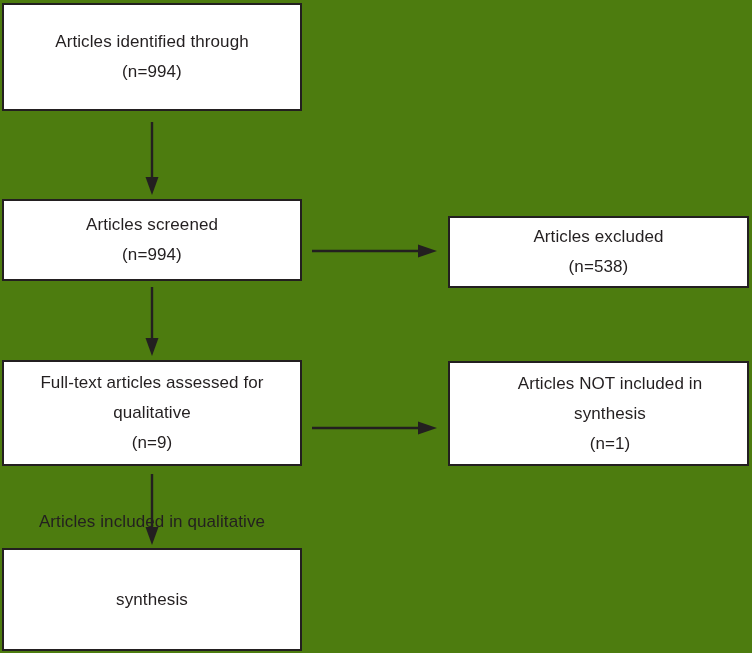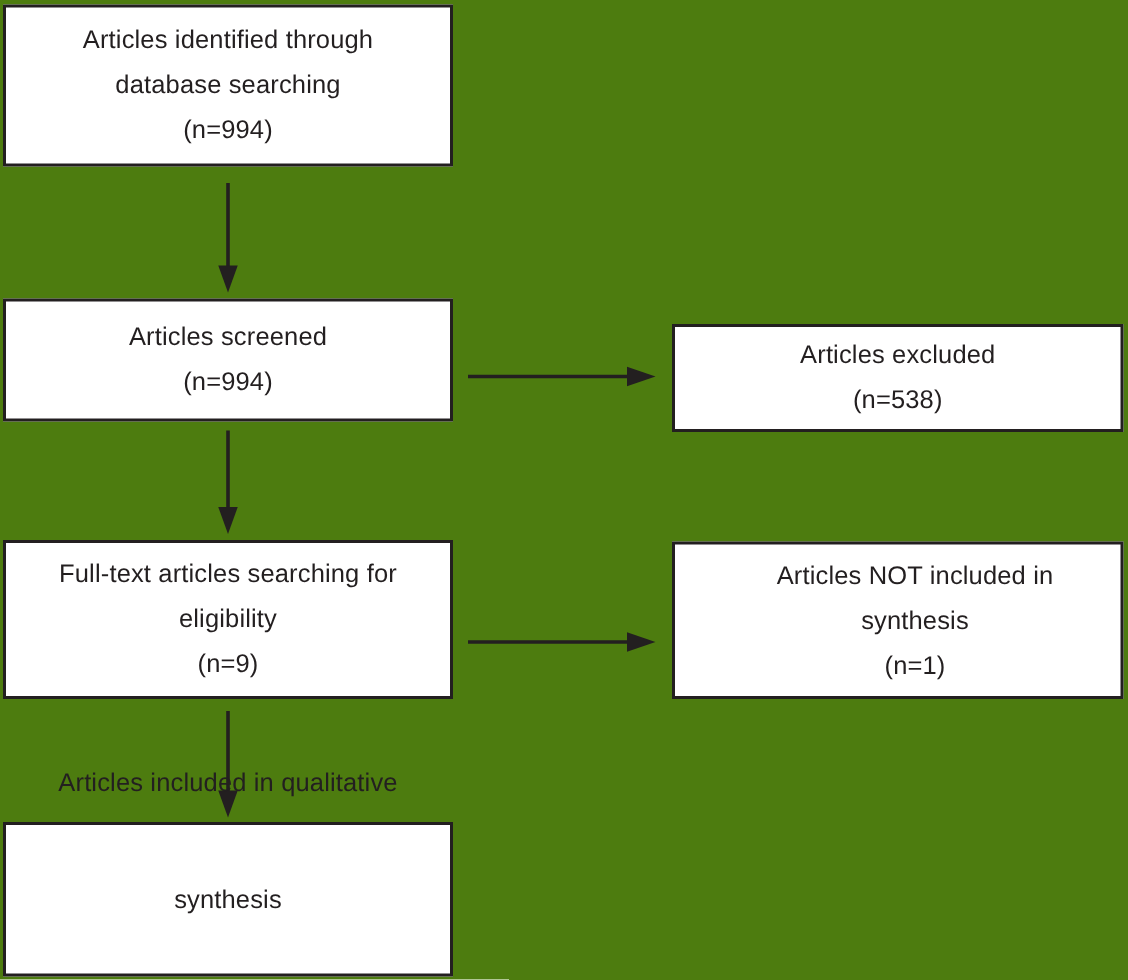--- a/index.html
+++ b/index.html
@@ -60,21 +60,20 @@
   .arrow-h1 { left: 312px; top: 243px; }
   .arrow-h2 { left: 312px; top: 420px; }
 </style>
 </head>
 <body>
 
 <div id="diagram">
 
   <div class="flow-box box-identified">
     <span class="line">Articles identified through</span>
-    <span class="line">database searching</span>
     <span class="line">(n=994)</span>
   </div>
 
   <div class="arrow arrow-v1">
     <svg width="16" height="74" viewBox="0 0 16 74" aria-hidden="true">
       <line x1="8" y1="0" x2="8" y2="61" stroke="#231f20" stroke-width="2.4"></line>
       <polygon points="8,73 1.5,55 14.5,55" fill="#231f20"></polygon>
     </svg>
   </div>
 
@@ -96,22 +95,22 @@
   </div>
 
   <div class="arrow arrow-v2">
     <svg width="16" height="70" viewBox="0 0 16 70" aria-hidden="true">
       <line x1="8" y1="0" x2="8" y2="57" stroke="#231f20" stroke-width="2.4"></line>
       <polygon points="8,69 1.5,51 14.5,51" fill="#231f20"></polygon>
     </svg>
   </div>
 
   <div class="flow-box box-fulltext">
-    <span class="line">Full-text articles searching for</span>
-    <span class="line">eligibility</span>
+    <span class="line">Full-text articles assessed for</span>
+    <span class="line">qualitative</span>
     <span class="line">(n=9)</span>
   </div>
 
   <div class="arrow arrow-h2">
     <svg width="126" height="16" viewBox="0 0 126 16" aria-hidden="true">
       <line x1="0" y1="8" x2="111" y2="8" stroke="#231f20" stroke-width="2.4"></line>
       <polygon points="125,8 106,1.5 106,14.5" fill="#231f20"></polygon>
     </svg>
   </div>
 

